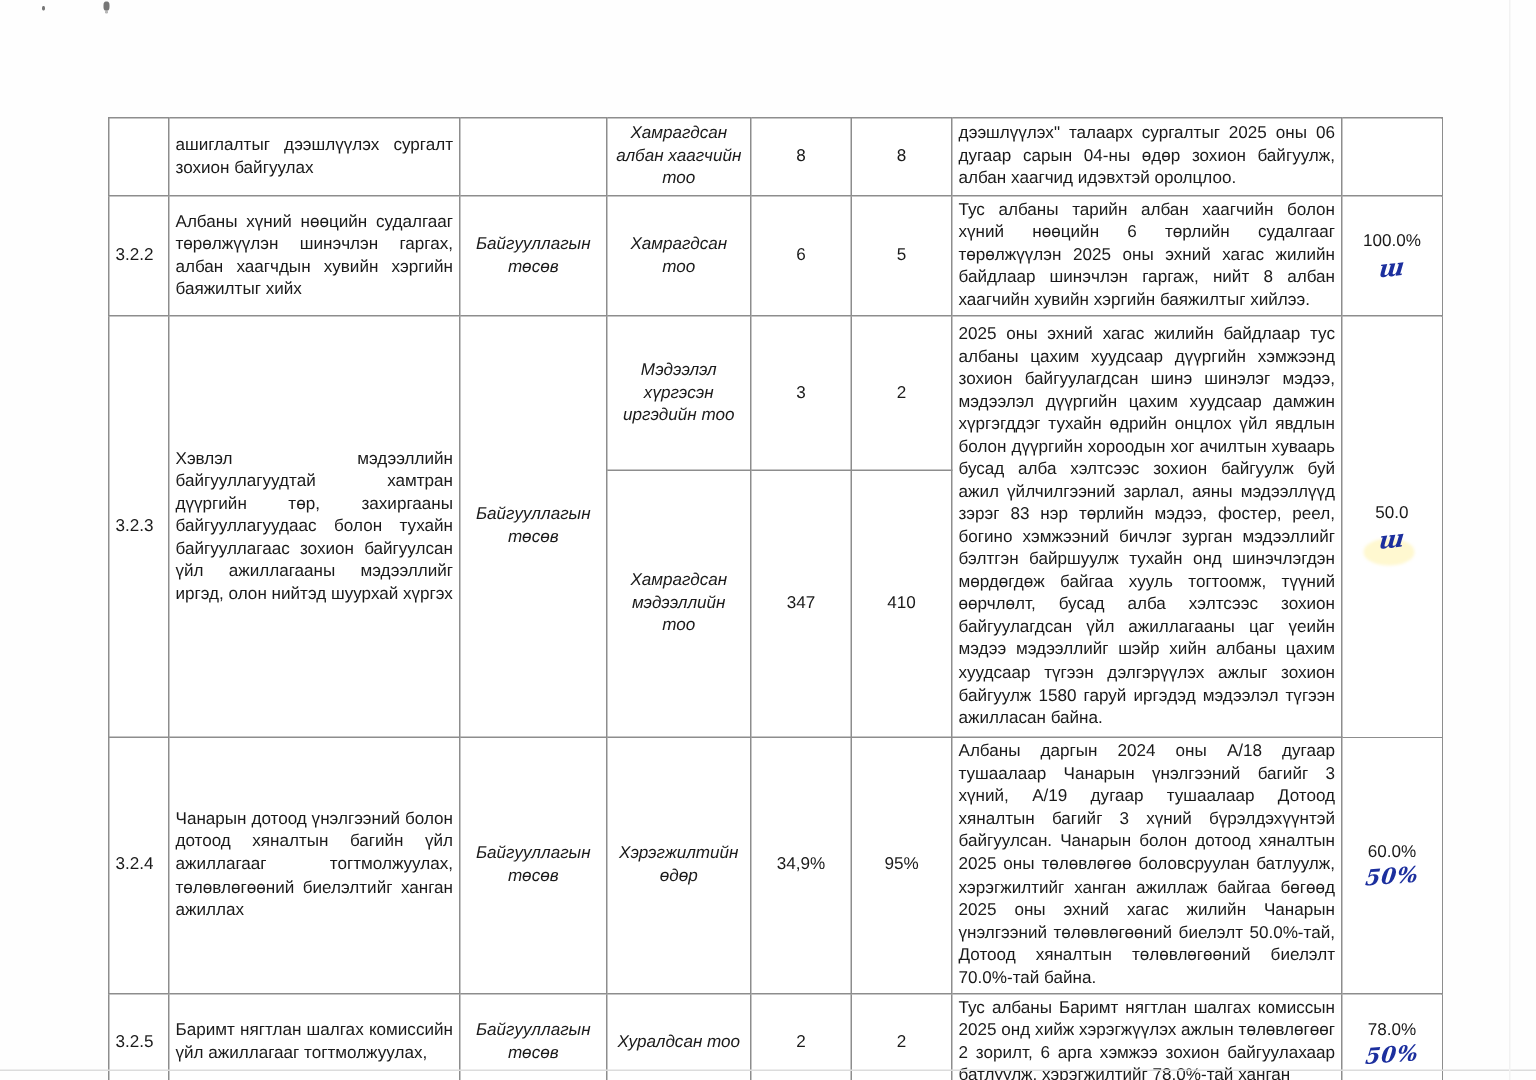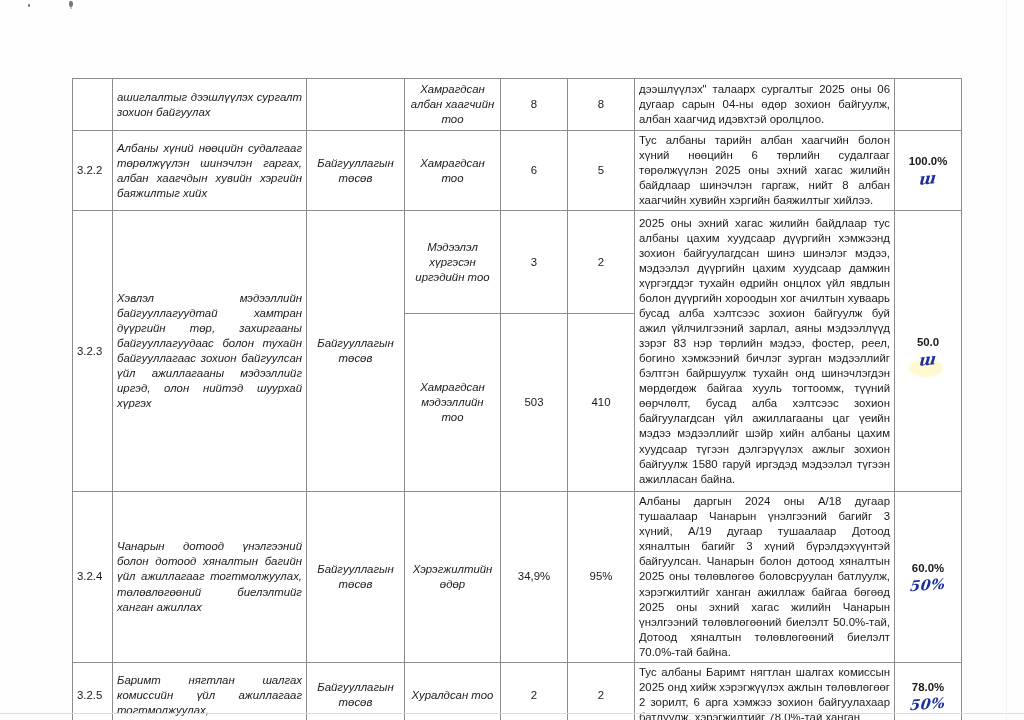--- a/index.html
+++ b/index.html
@@ -71,29 +71,29 @@
   col.c-idx   { width: 40px; }
   col.c-task  { width: 194px; }
   col.c-src   { width: 98px; }
   col.c-ind   { width: 96px; }
   col.c-a     { width: 67px; }
   col.c-b     { width: 67px; }
   col.c-desc  { width: 260px; }
   col.c-pct   { width: 67px; }
 
   .c-index      { vertical-align: middle; }
-  .c-justify    { text-align: justify; text-align-last: left; hyphens: none; font-style: italic; }
+  .c-justify    { text-align: justify; text-align-last: left; hyphens: none; }
   .c-center     { text-align: center; font-style: italic; }
   .c-num        { text-align: center; }
   .c-desc-cell  { text-align: justify; text-align-last: left; vertical-align: top; padding-top: 3px; }
   .c-pct-cell   { text-align: center; vertical-align: middle; position: relative; }
 
   .v-top    { vertical-align: top; }
 
-  .pct-val { display: block; font-weight: bold; }
+  .pct-val { display: block; }
 
   
   .pen {
     display: block;
     color: #1c2f9e;
     font-family: "DejaVu Serif", serif;
     font-style: italic;
     font-weight: 700;
     letter-spacing: .5px;
   }
@@ -176,21 +176,21 @@
         <td class="c-desc-cell" rowspan="2">2025 оны эхний хагас жилийн байдлаар тус албаны цахим хуудсаар дүүргийн хэмжээнд зохион байгуулагдсан шинэ шинэлэг мэдээ, мэдээлэл дүүргийн цахим хуудсаар дамжин хүргэгддэг тухайн өдрийн онцлох үйл явдлын болон дүүргийн хороодын хог ачилтын хуваарь бусад алба хэлтсээс зохион байгуулж буй ажил үйлчилгээний зарлал, аяны мэдээллүүд зэрэг 83 нэр төрлийн мэдээ, фостер, реел, богино хэмжээний бичлэг зурган мэдээллийг бэлтгэн байршуулж тухайн онд шинэчлэгдэн мөрдөгдөж байгаа хууль тогтоомж, түүний өөрчлөлт, бусад алба хэлтсээс зохион байгуулагдсан үйл ажиллагааны цаг үеийн мэдээ мэдээллийг шэйр хийн албаны цахим хуудсаар түгээн дэлгэрүүлэх ажлыг зохион байгуулж 1580 гаруй иргэдэд мэдээлэл түгээн ажиллаcан байна.</td>
         <td class="c-pct-cell" rowspan="2">
           <span class="pen-highlight" style="left:14px;top:50%;margin-top:8px;width:34px;height:18px"></span>
           <span class="pct-val">50.0</span>
           <span class="pen pen-tick">ɯ</span>
         </td>
       </tr>
 
       <tr style="height:178px">
         <td class="c-center">Хамрагдсан мэдээллийн тоо</td>
-        <td class="c-num">503</td>
+        <td class="c-num">347</td>
         <td class="c-num">410</td>
       </tr>
 
       <tr style="height:102px">
         <td class="c-index">3.2.4</td>
         <td class="c-justify">Чанарын дотоод үнэлгээний болон дотоод хяналтын багийн үйл ажиллагааг тогтмолжуулах, төлөвлөгөөний биелэлтийг ханган ажиллах</td>
         <td class="c-center">Байгууллагын төсөв</td>
         <td class="c-center">Хэрэгжилтийн өдөр</td>
         <td class="c-num">34,9%</td>
         <td class="c-num">95%</td>

